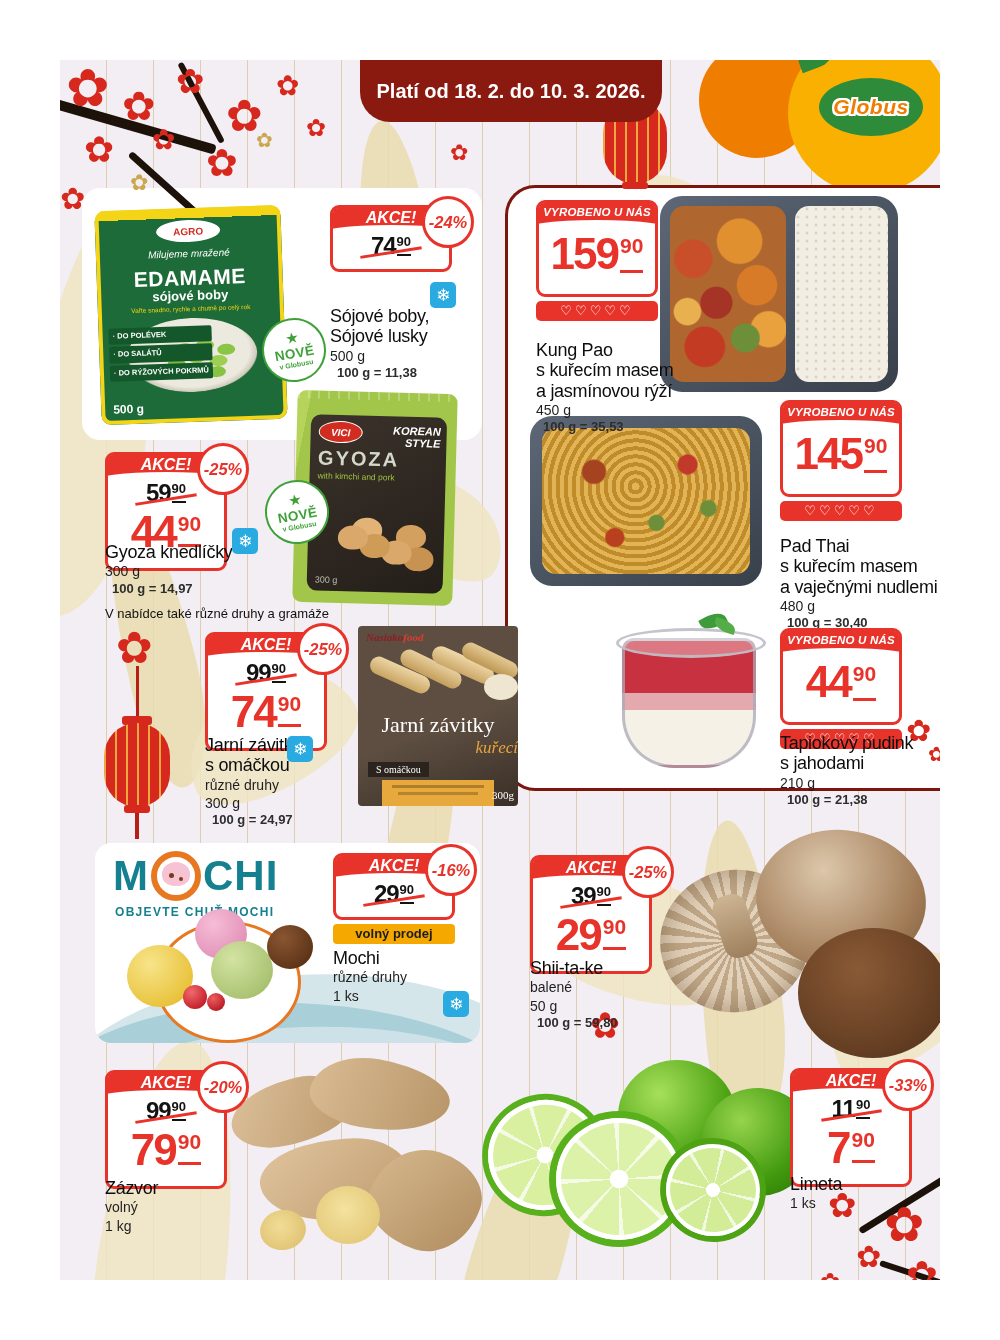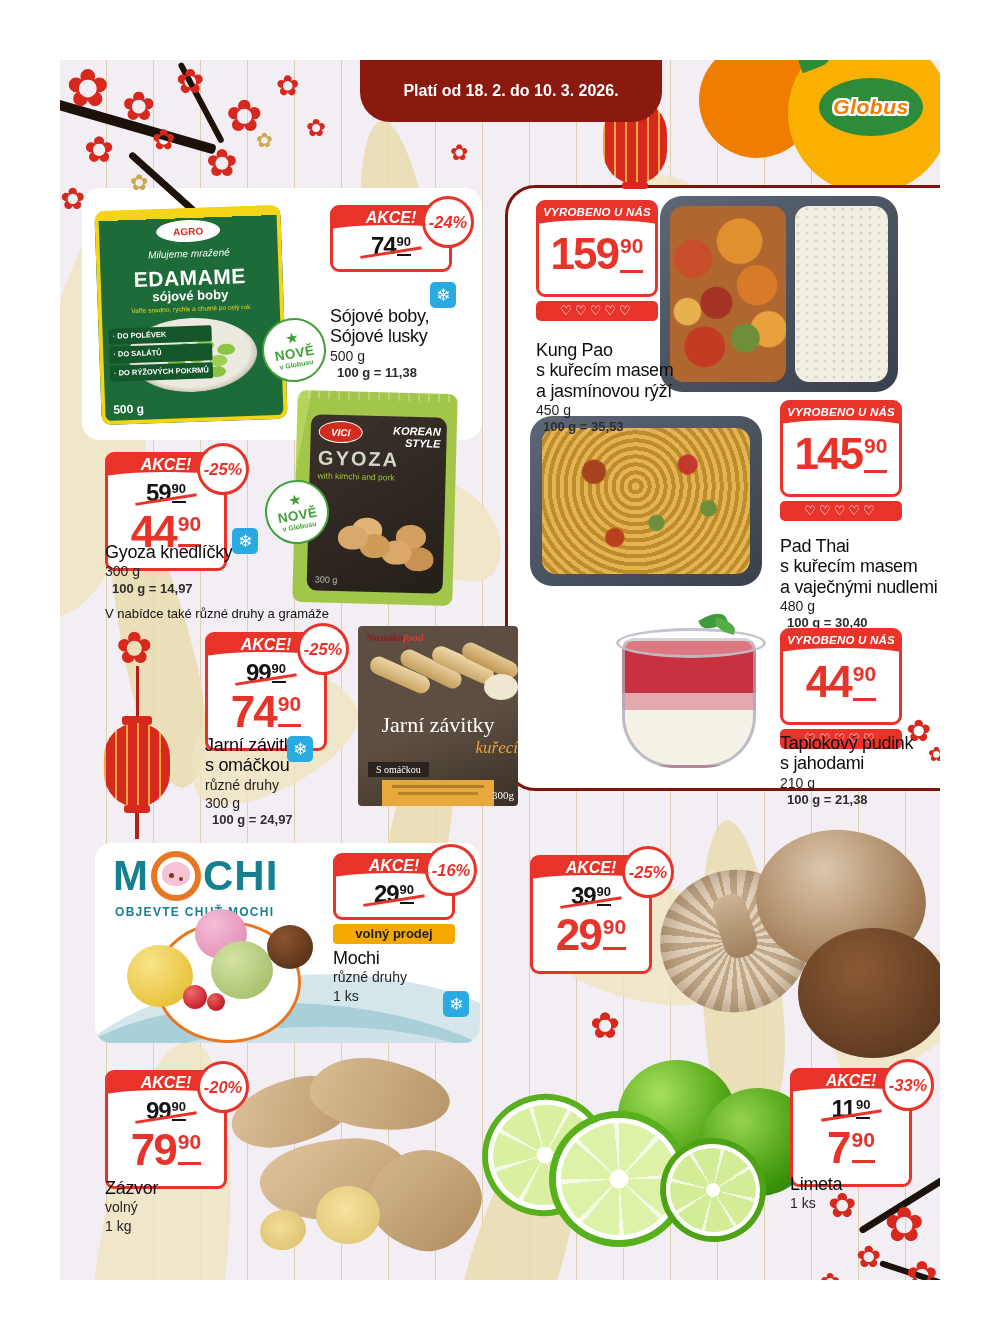--- a/index.html
+++ b/index.html
@@ -43,21 +43,21 @@
   .snow{position:absolute;width:26px;height:26px;background:#29abe2;border-radius:5px;color:#fff;z-index:7;
         display:flex;align-items:center;justify-content:center;font-size:17px;font-family:"DejaVu Sans",sans-serif;}
   
   .nove{position:absolute;width:64px;height:64px;box-sizing:border-box;border-radius:50%;background:#fff;
         border:2.5px solid #3ea137;transform:rotate(-10deg);color:#3ea137;z-index:7;
         display:flex;flex-direction:column;align-items:center;justify-content:center;line-height:1.05;}
   .nove .st{font-size:15px;font-family:"DejaVu Sans",sans-serif;}
   .nove .nv{font-size:13.5px;font-weight:800;letter-spacing:.4px;}
   .nove .sb{font-size:7px;font-weight:bold;}
   .datebar{position:absolute;left:300px;top:0;width:302px;height:62px;background:#8a1a10;border-radius:0 0 30px 30px;
-           display:flex;align-items:center;justify-content:center;color:#fff;font-weight:bold;font-size:16px;z-index:5;}
+           display:flex;align-items:center;justify-content:center;color:#fff;font-weight:bold;font-size:20px;z-index:5;}
   .circ{position:absolute;border-radius:50%;}
   .globus-logo{position:absolute;z-index:6;display:flex;align-items:center;justify-content:center;}
   .globe{position:absolute;width:104px;height:58px;background:#2e8b3a;border-radius:50%;}
   .globus-txt{position:relative;font-size:21px;font-weight:800;font-style:italic;color:#f07d00;letter-spacing:.5px;
       text-shadow:-2px -2px 0 #fff,2px -2px 0 #fff,-2px 2px 0 #fff,2px 2px 0 #fff,0 -2px 0 #fff,0 2px 0 #fff,-2px 0 0 #fff,2px 0 0 #fff;}
   
   .blossom{position:absolute;color:#d7281d;font-family:"DejaVu Sans",sans-serif;line-height:1;z-index:4;}
   .blossom.g{color:#caa84f;}
   .branch{position:absolute;background:#1c120a;border-radius:4px;transform-origin:0 50%;z-index:3;}
   .lant-body{position:absolute;background:#d7281d;border-radius:50%/40%;z-index:4;
@@ -390,20 +390,26 @@
   </div>
 
   <div class="badge" style="left:470px;top:795px;">
     <div class="pricebox">
       <div class="ribbon"><span>AKCE!</span></div>
       <div class="oldrow"><span class="old"><span>39</span><span class="dec">90</span></span></div>
       <div class="newrow"><span class="new"><span class="int">29</span><span class="dec">90</span></span></div>
     </div>
     <div class="disc">-25%</div>
   </div>
+  <div class="ptext" style="left:470px;top:898px;">
+    <div class="pname">Shii-ta-ke</div>
+    <div class="psub">balené</div>
+    <div class="psub">50 g</div>
+    <div class="punit">100 g = 59,80</div>
+  </div>
   <span class="blossom glyph" style="left:530px;top:948px;font-size:36px;">✿</span>
   <div class="photo" style="left:600px;top:780px;width:280px;height:210px;">
     <div style="position:absolute;left:0px;top:30px;width:150px;height:142px;border-radius:50%;transform:rotate(-12deg);
          background:repeating-conic-gradient(#e3d2bb 0 7deg,#bfa788 7deg 14deg);box-shadow:inset 0 0 30px rgba(90,60,30,.45);"></div>
     <div style="position:absolute;left:58px;top:54px;width:34px;height:64px;background:linear-gradient(#cdb493,#9e805e);border-radius:14px;transform:rotate(-18deg);"></div>
     <div style="position:absolute;left:96px;top:-10px;width:170px;height:140px;border-radius:50%;transform:rotate(6deg);
          background:radial-gradient(circle at 38% 30%,#dcc7ab,#a07a55 68%,#7c5a3c);"></div>
     <div style="position:absolute;left:138px;top:88px;width:150px;height:130px;border-radius:50%;
          background:radial-gradient(circle at 40% 32%,#8a5a35,#5f3a20 75%);"></div>
   </div>

